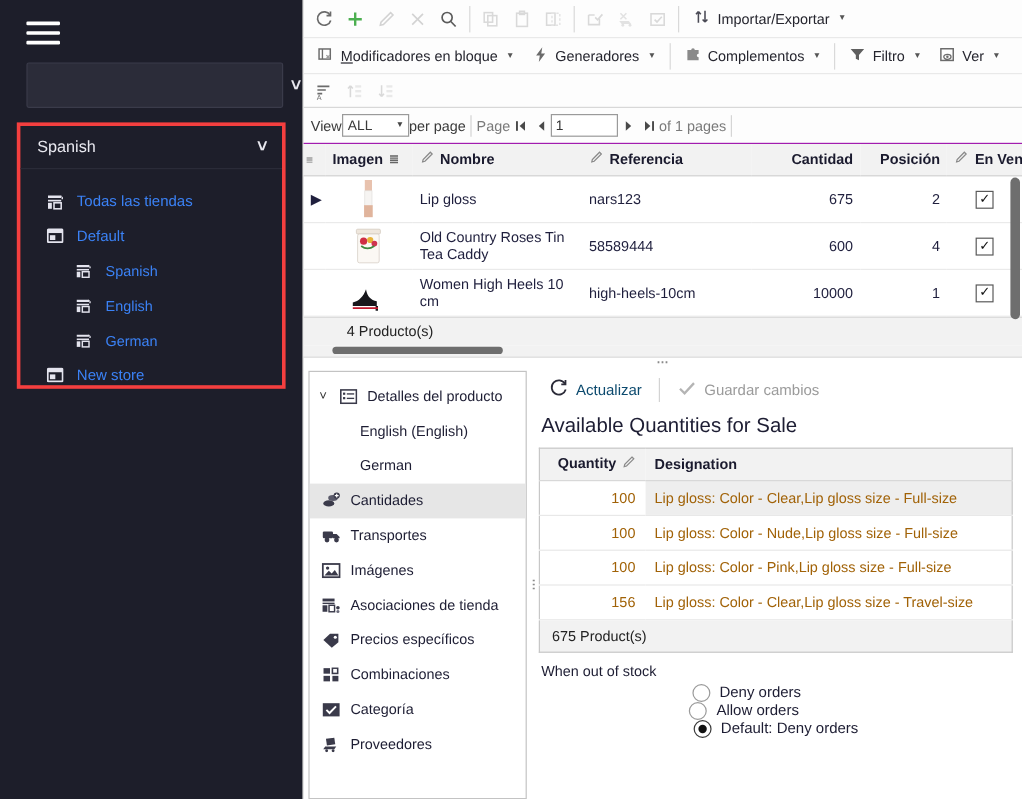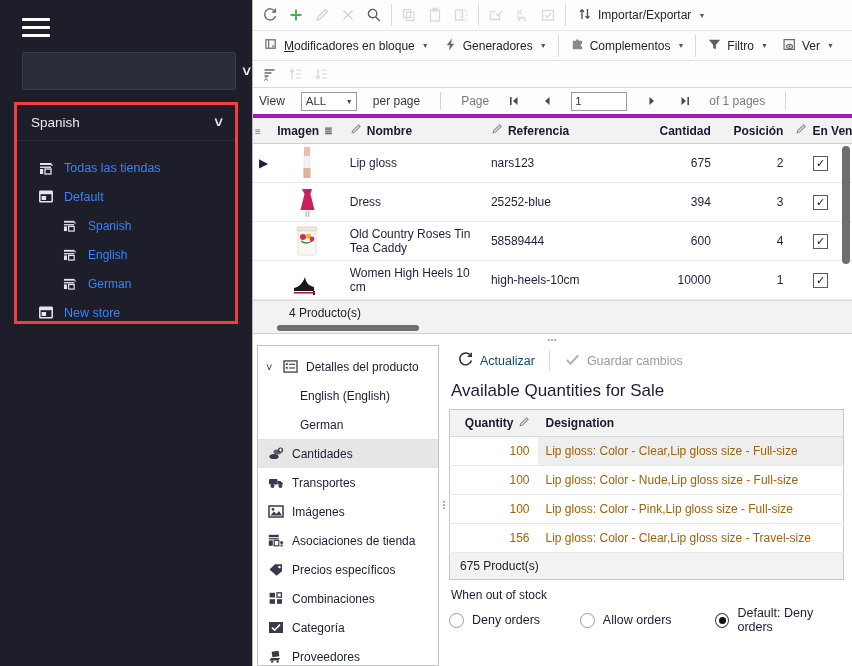--- a/index.html
+++ b/index.html
@@ -107,24 +107,24 @@
   .tlbl {
     display:flex; align-items:center; gap:5px;
     padding:0 7px; height:25px; cursor:pointer;
     font-size:12px; color:#25252e; white-space:nowrap;
   }
   .caret { font-size:7px; color:#555; margin-left:2px; }
 
   
   .viewbar {
     height:30px; display:flex; align-items:center;
-    padding:0 6px; gap:16px;
+    padding:0 6px; gap:0;
     background:#fdfdfd;
     font-size:12px; color:#3a3a3a;
-    border-bottom:4px solid #a21caf;
+    border-bottom:1px solid #a21caf;
   }
   .mini-sel {
     border:1px solid #9a9a9a; height:19px; min-width:56px;
     display:flex; align-items:center; justify-content:space-between;
     padding:0 3px 0 4px; background:#fff; font-size:11.5px;
   }
   .mini-sel .caret2 { font-size:7px; color:#444; }
   .vsep { width:1px; height:18px; background:#d5d5d5; margin:0 4px; }
   .pg-btn { width:17px; height:18px; display:flex; align-items:center; justify-content:center; color:#4a4a4a; cursor:pointer; }
   .pg-input { border:1px solid #9a9a9a; height:19px; width:56px; background:#fff; padding:0 3px; font-size:11.5px; color:#333; display:flex; align-items:center; }
@@ -206,21 +206,21 @@
   }
   table.qgrid th.qn { text-align:right; }
   table.qgrid th .hc { display:flex; align-items:flex-start; gap:4px; }
   table.qgrid th.qn .hc { justify-content:flex-end; }
   table.qgrid td { height:29px; font-size:12px; color:#a16207; padding:0 8px; border-bottom:1px solid #e8e8e8; }
   table.qgrid td.qn { text-align:right; }
   table.qgrid tr.hl td.qd { background:#eeeeee; }
   .qfoot { height:27px; background:#f2f2f2; border:1px solid #c7c7c7; border-top:none; display:flex; align-items:center; padding-left:10px; font-size:12px; color:#222; }
 
   .oos-label { font-size:12px; color:#1d1d33; margin:8px 0 4px 2px; }
-  .radios { display:flex; align-items:center; gap:0; }
+  .radios { display:flex; align-items:center; gap:0;flex-direction:column; }
   .radio { display:flex; align-items:center; gap:8px; font-size:12.5px; color:#1d1d33; cursor:pointer; }
   .rdot { width:15px; height:15px; border-radius:50%; border:1px solid #9a9a9a; background:#fff; display:flex; align-items:center; justify-content:center; }
   .rdot.on { border-color:#3a3a3a; }
   .rdot.on i { width:7px; height:7px; border-radius:50%; background:#111; display:block; }
 </style>
 </head>
 <body>
 
 <div class="app">
 
@@ -598,35 +598,20 @@
             <td>Lip gloss</td>
             <td>nars123</td>
             <td class="num">675</td>
             <td class="num">2</td>
             <td class="ctr"><span class="chk">✓</span></td>
           </tr>
           <tr>
             <td class="expander"></td>
             <td>
               <svg class="thumb" viewBox="0 0 36 36">
-                <path d="M13 5h10l-1.5 5 4 16H11.5l4-16z" fill="#c9215a"></path>
-                  <rect x="16.5" y="27" width="1.4" height="6" fill="#d9b5a0"></rect>
-                  <rect x="19" y="27" width="1.4" height="6" fill="#d9b5a0"></rect>
-              </svg>
-            </td>
-            <td>Dress</td>
-            <td>25252-blue</td>
-            <td class="num">394</td>
-            <td class="num">3</td>
-            <td class="ctr"><span class="chk">✓</span></td>
-          </tr>
-          <tr>
-            <td class="expander"></td>
-            <td>
-              <svg class="thumb" viewBox="0 0 36 36">
                 <rect x="8" y="4" width="20" height="4" rx="1" fill="#efe7dd" stroke="#cfc6bb" stroke-width=".6"></rect>
                   <rect x="9" y="8" width="18" height="24" rx="1.5" fill="#fbf8f4" stroke="#d4ccc2" stroke-width=".6"></rect>
                 <circle cx="14" cy="14" r="3" fill="#cf2e45"></circle>
                   <circle cx="19.5" cy="13" r="2.6" fill="#e8b23a"></circle>
                   <circle cx="23" cy="16" r="2.4" fill="#d0334f"></circle>
                   <path d="M12 18q5 4 11 0" stroke="#3f8a3f" stroke-width="1.4" fill="none"></path>
               </svg>
             </td>
             <td>Old Country Roses Tin Tea Caddy</td>
             <td>58589444</td>

